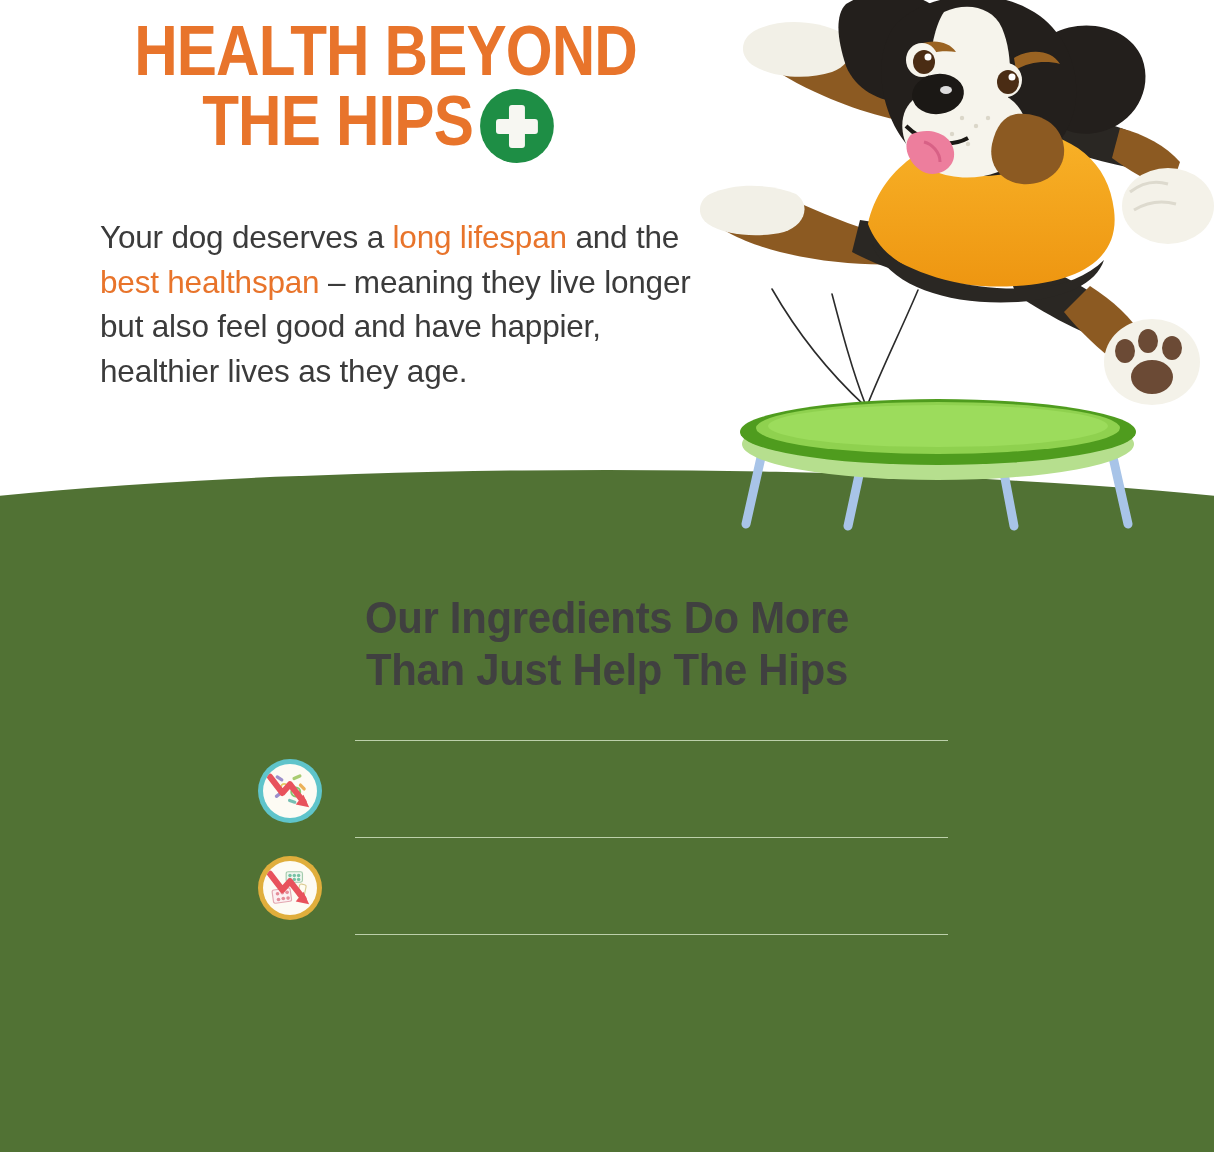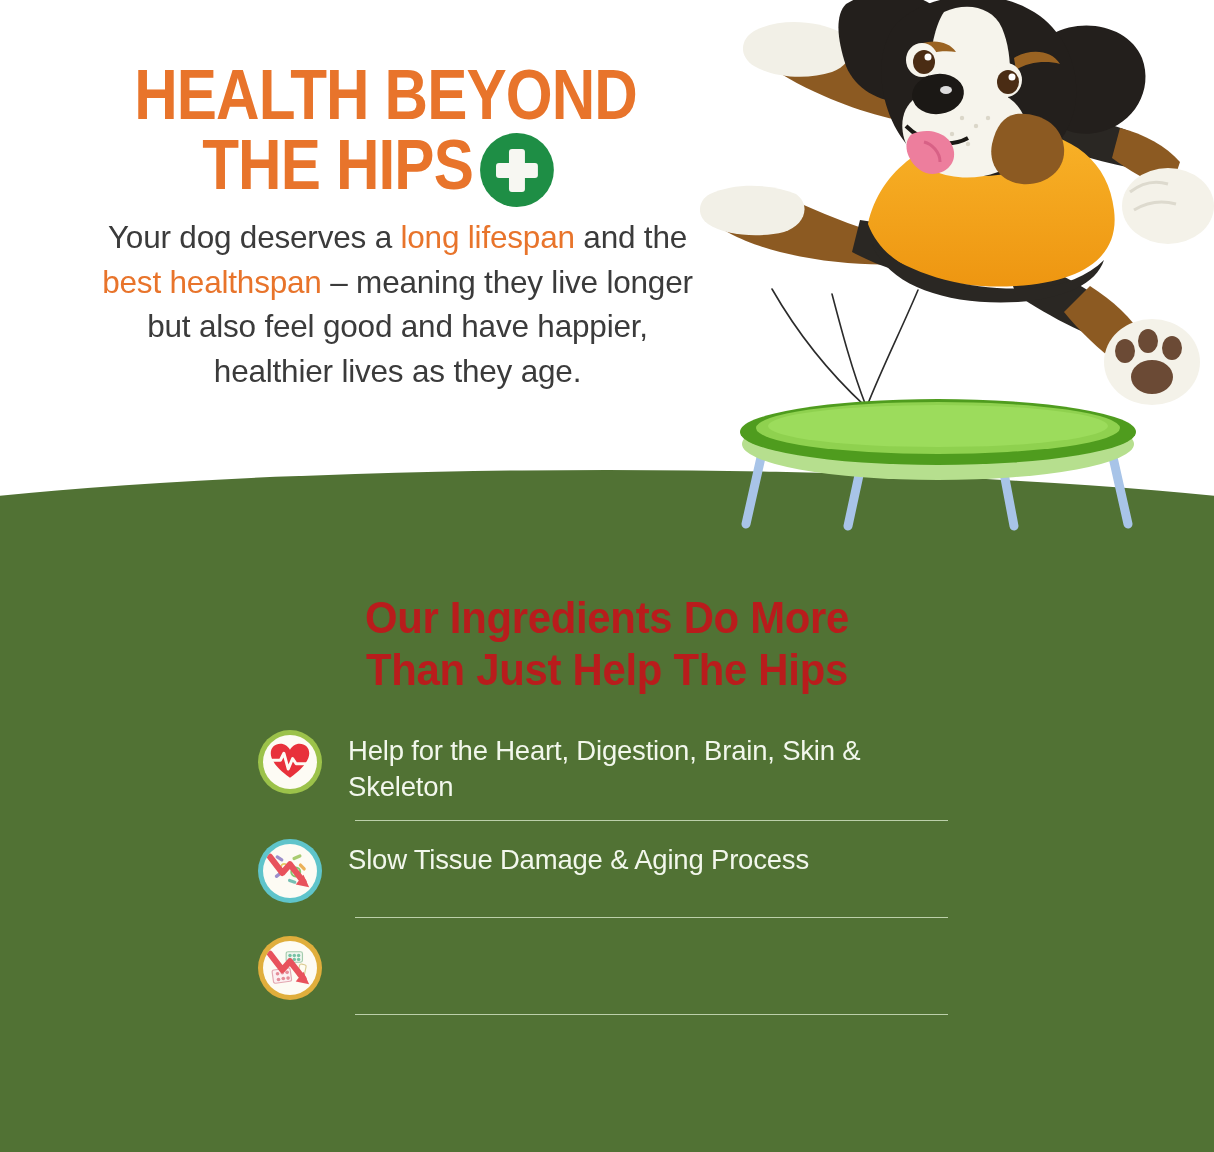--- a/index.html
+++ b/index.html
@@ -22,21 +22,20 @@
   .hill {
     position:absolute; left:-260px; top:0; width:1734px; height:1400px;
     background:#517234;
     border-radius:50% 50% 0 0 / 90px 90px 0 0;
   }
 
   
   .headline {
     position:absolute; left:95px; top:18px; width:560px;
     text-align:center;
-    margin-top:44px;
   }
   .headline-line {
     font-family:"Liberation Sans", sans-serif;
     font-weight:bold;
     color:#E8742B;
     font-size:70px;
     line-height:0.95;
     letter-spacing:-1px;
     transform:scaleX(0.86);
     transform-origin:center center;
@@ -60,37 +59,36 @@
   }
   .cross-badge .bar-h, .cross-badge .bar-v {
     position:absolute; background:#f7f7f2; border-radius:3px;
   }
   .cross-badge .bar-h { left:16px; top:30px; width:42px; height:15px; }
   .cross-badge .bar-v { left:29px; top:16px; width:16px; height:43px; }
 
   
   .lede {
     position:absolute; left:100px; top:215px; width:595px;
-    text-align:center;
     color:#3B3B3B;
     font-size:31.5px;
     line-height:1.42;
     letter-spacing:-0.2px;
   }
   .lede .hl { color:#E8742B; }
 
   
   .dog { position:absolute; left:700px; top:-6px; width:520px; height:430px; }
   .tramp { position:absolute; left:728px; top:392px; width:440px; height:150px; }
 
   
   .sec-title {
     position:absolute; left:0; top:592px; width:1214px;
     text-align:center;
-    color:#b91c1c;
+    color:#404040;
     font-weight:bold;
     font-size:45px;
     line-height:1.16;
     letter-spacing:-0.3px;
   }
   .sec-title .sl { display:block; transform:scaleX(0.93); }
 
   
   .benefits { position:absolute; left:258px; top:726px; width:700px; }
   .benefit {
@@ -247,34 +245,20 @@
     <span>Your dog deserves a </span><span class="hl">long lifespan</span><span> and the </span><span class="hl">best healthspan</span><span> – meaning they live longer but also feel good and have happier, healthier lives as they age.</span>
   </div>
 
   <div class="sec-title">
     <span class="sl">Our Ingredients Do More</span>
     <span class="sl">Than Just Help The Hips</span>
   </div>
 
   <div class="benefits">
 
-    <div class="benefit">
-      <div class="b-icon">
-        <div class="ring green">
-          <div class="outer"></div>
-          <div class="inner">
-            <svg viewBox="0 0 48 48" width="42" height="42">
-              <path d="M24,42 C6,29 2,20 2,14 C2,7 7,3 13,3 C18,3 22,6 24,10 C26,6 30,3 35,3 C41,3 46,7 46,14 C46,20 42,29 24,42 Z" fill="#E8313B"></path>
-              <path d="M4,22 H13 L17,14 L22,32 L27,20 L31,26 H44" stroke="#FDFBF4" stroke-width="3.4" fill="none" stroke-linejoin="round" stroke-linecap="round"></path>
-            </svg>
-          </div>
-        </div>
-      </div>
-      <div class="b-text">Help for the Heart, Digestion, Brain, Skin &amp; Skeleton</div>
-    </div>
 
     <div class="sep"></div>
 
     <div class="benefit">
       <div class="b-icon">
         <div class="ring teal">
           <div class="outer"></div>
           <div class="inner">
             <svg viewBox="0 0 48 48" width="46" height="46">
               <g opacity=".85">
@@ -285,21 +269,20 @@
                 <rect x="22" y="33" width="9" height="3.4" rx="1.7" fill="#5FB4A8" transform="rotate(18 26 34)"></rect>
                 <circle cx="30" cy="25" r="4.6" fill="none" stroke="#6FBF5A" stroke-width="2.2"></circle>
                 <circle cx="18" cy="20" r="3.4" fill="none" stroke="#E0C24A" stroke-width="2"></circle>
               </g>
               <path d="M3,9 L16,26 L24,17 L38,35" stroke="#E8525C" stroke-width="6.4" fill="none" stroke-linejoin="round" stroke-linecap="round"></path>
               <path d="M44,41 L30,38 L38,28 Z" fill="#E8525C"></path>
             </svg>
           </div>
         </div>
       </div>
-      <div class="b-text">Slow Tissue Damage &amp; Aging Process</div>
     </div>
 
     <div class="sep"></div>
 
     <div class="benefit">
       <div class="b-icon">
         <div class="ring gold">
           <div class="outer"></div>
           <div class="inner">
             <svg viewBox="0 0 48 48" width="46" height="46">

